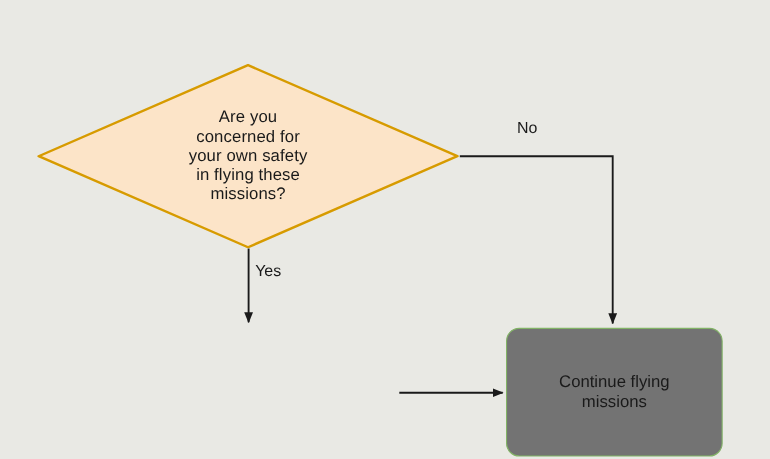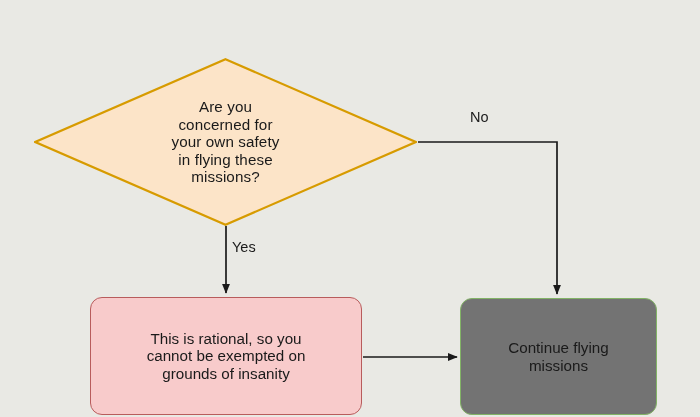--- a/index.html
+++ b/index.html
@@ -132,25 +132,20 @@
     <svg class="diamond-shape" viewBox="0 0 383 168" preserveAspectRatio="none" xmlns="http://www.w3.org/2000/svg">
       <polygon points="191.5,1.2 381.8,84 191.5,166.8 1.2,84" fill="#fce4c8" stroke="#d79b00" stroke-width="2.2"></polygon>
     </svg>
     <div class="node-text">Are you
 concerned for
 your own safety
 in flying these
 missions?</div>
   </div>
 
-  <div class="node box" id="node-rational">
-    <div class="node-text">This is rational, so you
-cannot be exempted on
-grounds of insanity</div>
-  </div>
 
   <div class="node box" id="node-continue">
     <div class="node-text">Continue flying
 missions</div>
   </div>
 
   <div class="edge-label" id="edge-label-yes">Yes</div>
   <div class="edge-label" id="edge-label-no">No</div>
 
 </div>

